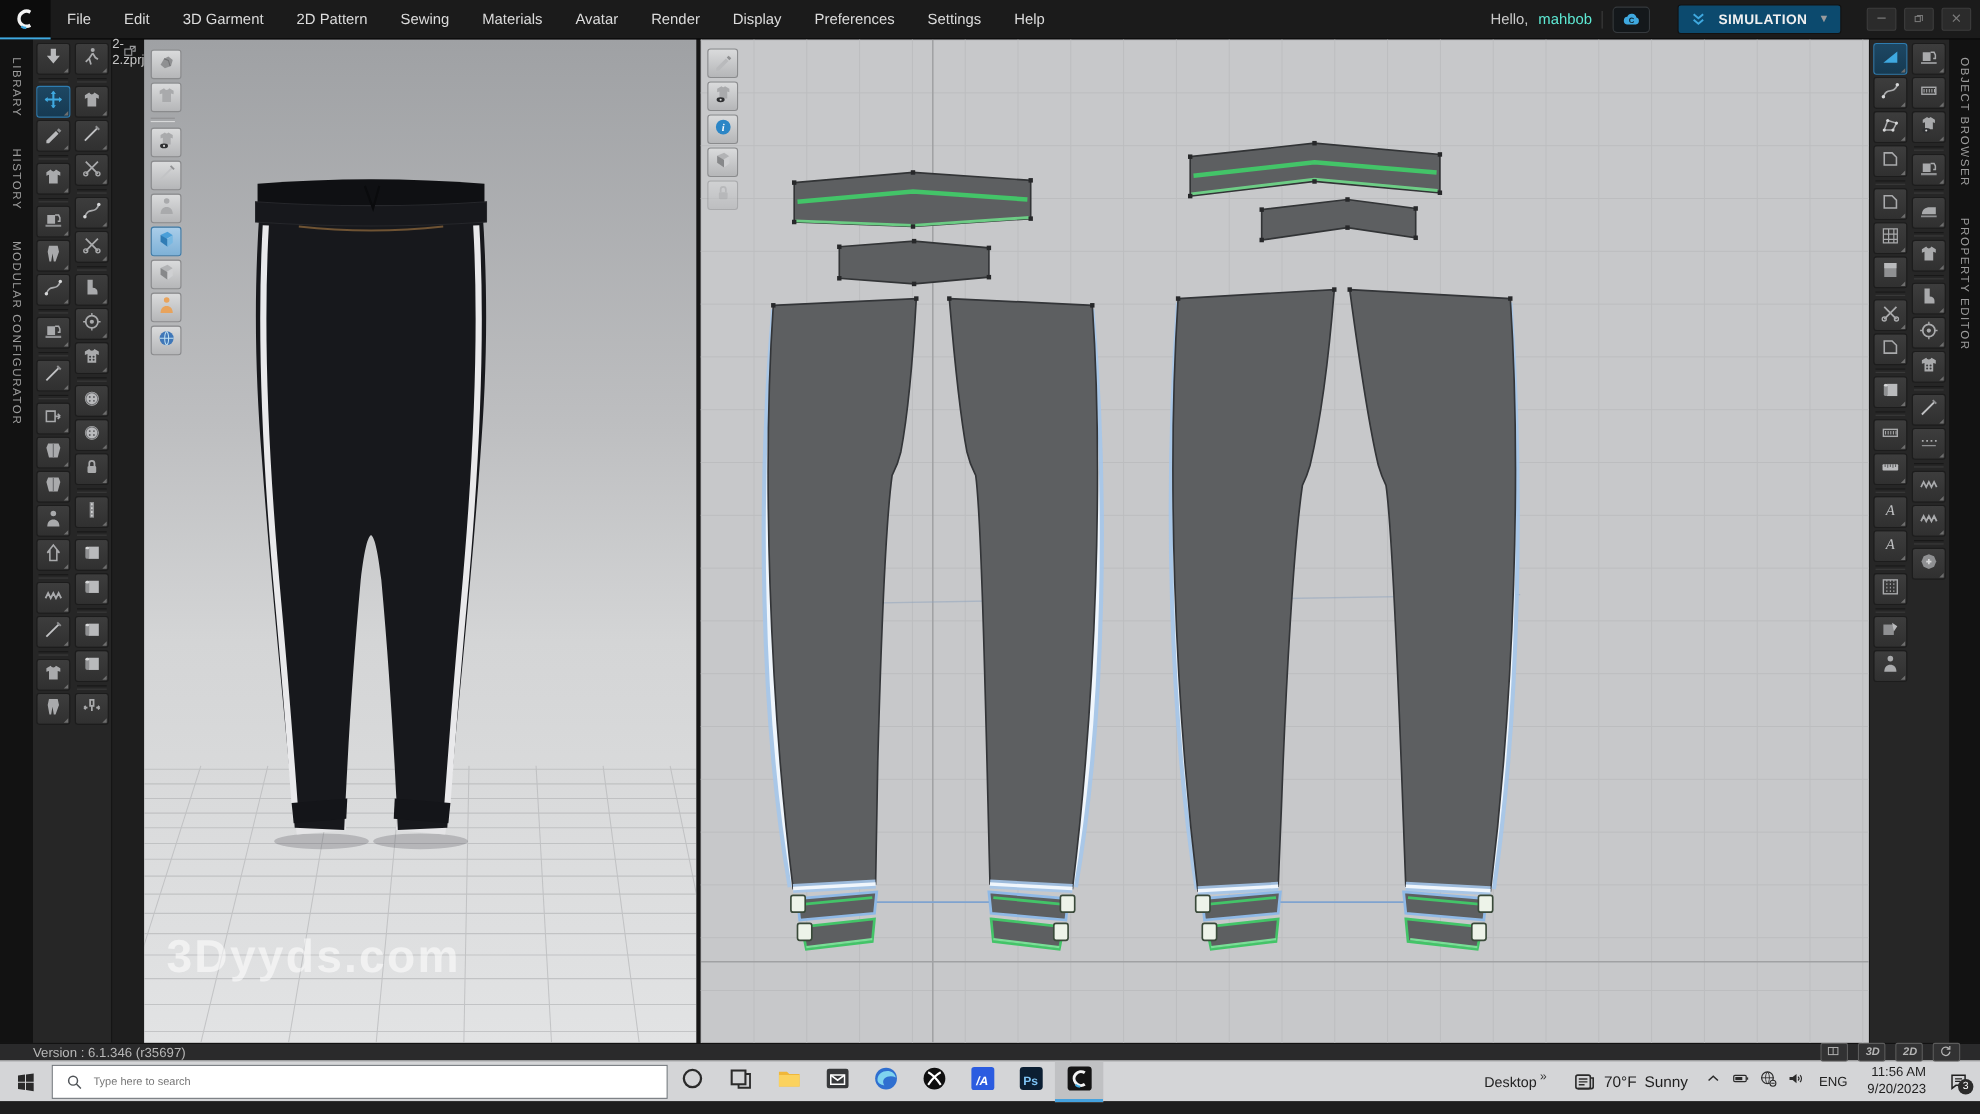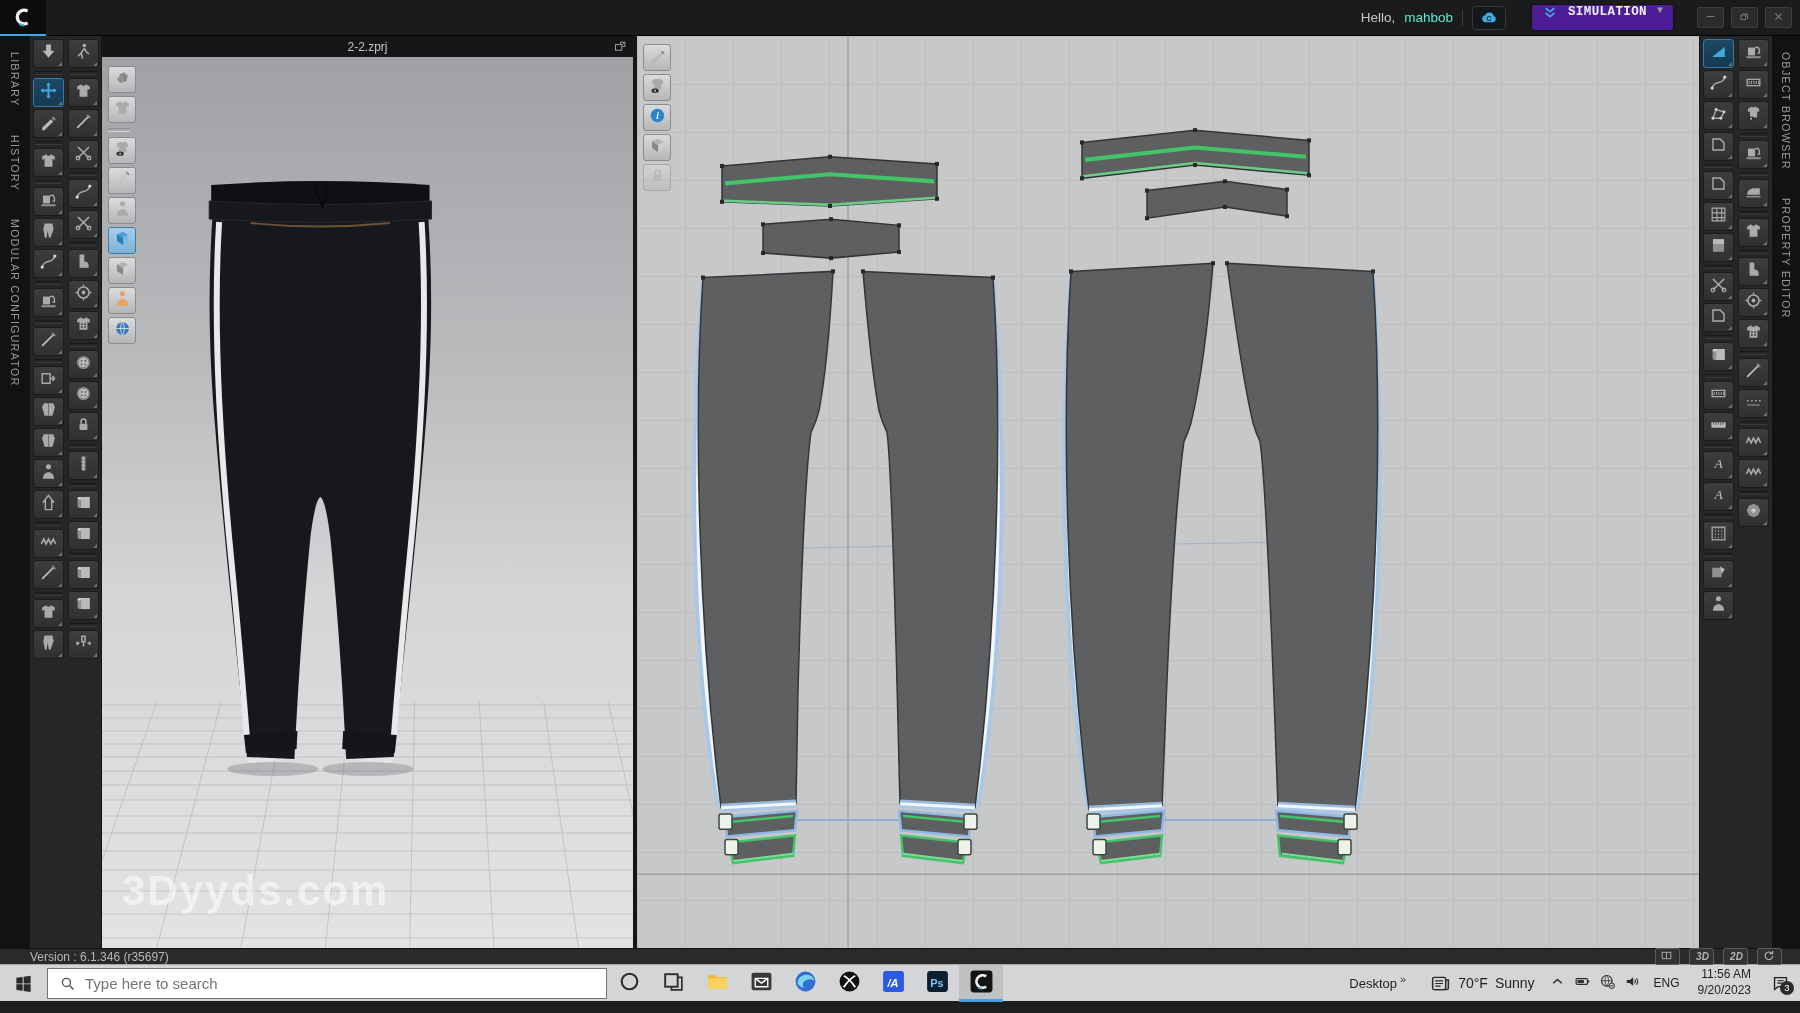--- a/index.html
+++ b/index.html
@@ -11,21 +11,21 @@
   #logo-tile{width:46px;height:36px;background:#0c0c0c;display:flex;align-items:center;justify-content:center;border-bottom:2px solid #3fa9e0;}
   #logo-tile svg{width:22px;height:22px;}
   #menu-items{display:flex;align-items:center;}
   .menu-item{padding:0 15px;height:36px;line-height:36px;color:#dcdcdc;cursor:default;}
   #mb-right{margin-left:auto;display:flex;align-items:center;gap:9px;padding-right:8px;}
   #greeting{color:#c9c9c9;}
   #username{color:#5eead4;font-weight:normal;}
   .mb-div{width:1px;height:16px;background:#3d3d3d;}
   #cloud-btn{width:34px;height:24px;background:#14181b;border:1px solid #35393d;border-radius:4px;display:flex;align-items:center;justify-content:center;}
   #cloud-btn svg{width:20px;height:20px;}
-  #sim-group{display:flex;align-items:flex-start;gap:10px;background:#4c1d95;border:1px solid #121212;border-radius:3px;height:27px;padding:0 10px;margin-left:16px;font-family:Liberation Mono, monospace;}
+  #sim-group{display:flex;align-items:center;gap:10px;background:#0c4a6e;border:1px solid #121212;border-radius:3px;height:27px;padding:0 10px;margin-left:16px;}
   #sim-group svg{width:16px;height:16px;}
   #sim-label{font-weight:bold;font-size:12.5px;letter-spacing:.4px;color:#f0f0f0;}
   #sim-caret{color:#9a9b9d;font-size:10px;}
   #win-controls{display:flex;gap:7px;margin-left:14px;}
   .win-btn{width:27px;height:21px;background:#2b2b2b;border:1px solid #3d3d3d;border-radius:2px;color:#7a7a7a;display:flex;align-items:center;justify-content:center;}
   .win-btn svg{width:15px;height:15px;}
 
   
   #workspace{display:flex;height:912px;}
   .vtabs{width:30px;background:#121212;display:flex;flex-direction:column;align-items:center;padding-top:16px;gap:28px;}
@@ -33,21 +33,21 @@
   .vtab{writing-mode:vertical-rl;font-size:10.5px;letter-spacing:1.4px;color:#9c9c9c;cursor:default;}
 
   .toolcol-wrap{width:72px;background:#262626;display:flex;justify-content:center;padding-top:2px;border-right:1px solid #151515;}
   .toolcol{width:35px;display:flex;flex-direction:column;align-items:center;}
   .tool-btn{position:relative;width:31px;height:29px;margin:1px 0;background:linear-gradient(#3d3d3d,#303030);border:1px solid #1c1c1c;border-radius:3px;display:flex;align-items:center;justify-content:center;}
   .tool-btn svg{width:19px;height:19px;}
   .tool-btn::after{content:"";position:absolute;right:1px;bottom:1px;border-left:4px solid transparent;border-bottom:4px solid #6e6e6e;}
   .tool-btn.active{background:linear-gradient(#1d4763,#163a52);border-color:#2e7cb0;}
   .tool-sep{width:27px;height:4px;margin:2px 0;border-top:1px solid #181818;border-bottom:1px solid #3b3b3b;}
 
-  .panel{display:flex;flex-direction:column;}
+  .panel{display:flex;flex-direction:row;}
   #panel3d{width:535px;border-right:4px solid #161616;}
   #panel2d{width:1135px;}
   .titlebar{height:21px;background:#161616;color:#c6c6c6;font-size:12px;display:flex;align-items:center;justify-content:center;position:relative;flex:0 0 21px;}
   .popout{position:absolute;right:5px;top:3px;width:15px;height:15px;}
   .popout svg{width:15px;height:15px;}
 
   #vp3d{position:relative;flex:1;background:linear-gradient(180deg,#9fa1a4 0%,#bdbec0 38%,#d4d5d6 60%,#e2e3e4 100%);overflow:hidden;}
   .vp-tools{position:absolute;left:6px;top:9px;display:flex;flex-direction:column;gap:3px;z-index:5;}
   .vtool{position:relative;width:28px;height:27px;background:linear-gradient(#dadbdc,#b5b6b8);border:1px solid #8a8b8d;border-radius:3px;display:flex;align-items:center;justify-content:center;}
   .vtool svg{width:19px;height:19px;}
@@ -68,21 +68,21 @@
   .sb-buttons{margin-left:auto;display:flex;gap:9px;margin-right:8px;align-items:center;}
   .sb-btn{min-width:25px;height:17px;background:#323233;border:1px solid #5c5c5c;border-radius:2px;color:#b5b5b5;font-size:10px;font-weight:bold;display:flex;align-items:center;justify-content:center;padding:0 3px;gap:2px;font-style:italic;}
   .sb-btn svg{width:13px;height:13px;}
 
   
   #taskbar{height:37px;background:#d4d5d7;border-top:1px solid #a8a9ab;display:flex;align-items:center;color:#1f1f1f;}
   #start{width:47px;height:37px;display:flex;align-items:center;justify-content:center;}
   #start svg{width:19px;height:19px;}
   #tb-search{width:560px;height:31px;background:#fff;border:1px solid #70757a;display:flex;align-items:center;gap:9px;padding:0 11px;}
   #tb-search svg{width:17px;height:17px;flex:0 0 17px;}
-  #tb-search input{border:none;outline:none;font-size:15px;width:100%;background:transparent;color:#737373;font-family:"Liberation Sans",sans-serif;}
+  #tb-search input{border:none;outline:none;font-size:10px;width:100%;background:transparent;color:#737373;font-family:"Liberation Sans",sans-serif;}
   #tb-apps{display:flex;height:37px;}
   .tb-app{width:44px;height:37px;position:relative;display:flex;align-items:center;justify-content:center;}
   .tb-app svg{width:25px;height:25px;}
   .app-label{position:absolute;font-weight:bold;font-size:11px;pointer-events:none;}
   .tb-app[data-name="photoshop-app"] .app-label{color:#7fc4f5;}
   .tb-app[data-name="medibang-app"] .app-label{color:#fff;font-style:italic;}
   .tb-app.active{background:#c0c1c3;box-shadow:inset 0 -3px 0 #45a2de;}
   #tb-right{margin-left:auto;display:flex;align-items:center;height:100%;}
   #desktop-group{display:flex;align-items:flex-start;gap:3px;padding:0 14px;font-size:13px;}
   #desktop-chevrons{font-size:11px;color:#333;margin-top:-3px;}
@@ -99,20 +99,35 @@
 </head>
 <body>
 
 <div id="menubar" data-name="menubar">
   <div id="logo-tile" data-name="clo-logo">
     <svg viewBox="0 0 24 24" data-name="clo-logo-icon">
         <path d="M17 5.5A7.5 7.5 0 1 0 17 18.5" fill="none" stroke="#f2f2f2" stroke-width="3.4"></path>
         <path d="M8 19.5a8 8 0 0 0 5 1.6" fill="none" stroke="#3fa9e0" stroke-width="2.2"></path>
       </svg>
   </div>
+  <div id="menu-items" data-name="menu">
+
+  <div class="menu-item" data-name="menu-item">File</div>
+      <div class="menu-item" data-name="menu-item">Edit</div>
+      <div class="menu-item" data-name="menu-item">3D Garment</div>
+      <div class="menu-item" data-name="menu-item">2D Pattern</div>
+      <div class="menu-item" data-name="menu-item">Sewing</div>
+      <div class="menu-item" data-name="menu-item">Materials</div>
+      <div class="menu-item" data-name="menu-item">Avatar</div>
+      <div class="menu-item" data-name="menu-item">Render</div>
+      <div class="menu-item" data-name="menu-item">Display</div>
+      <div class="menu-item" data-name="menu-item">Preferences</div>
+      <div class="menu-item" data-name="menu-item">Settings</div>
+      <div class="menu-item" data-name="menu-item">Help</div>
+    </div>
   <div id="mb-right">
     <span id="greeting" data-name="greeting-text">Hello,</span>
     <span id="username" data-name="username-text">mahbob</span>
     <span class="mb-div" data-name="divider"></span>
     <span id="cloud-btn" data-name="cloud-account-button">
       <svg viewBox="0 0 24 24" data-name="cloud-icon">
           <path d="M7.2 17a4.2 4.2 0 0 1 .4-8.3A5.2 5.2 0 0 1 17.6 9.6 3.8 3.8 0 0 1 17 17z" fill="#3fa9e0"></path>
           <text x="12.2" y="15.4" font-size="8.5" font-weight="bold" text-anchor="middle" fill="#10242f" font-family="Liberation Sans, sans-serif">C</text>
         </svg>
     </span>

